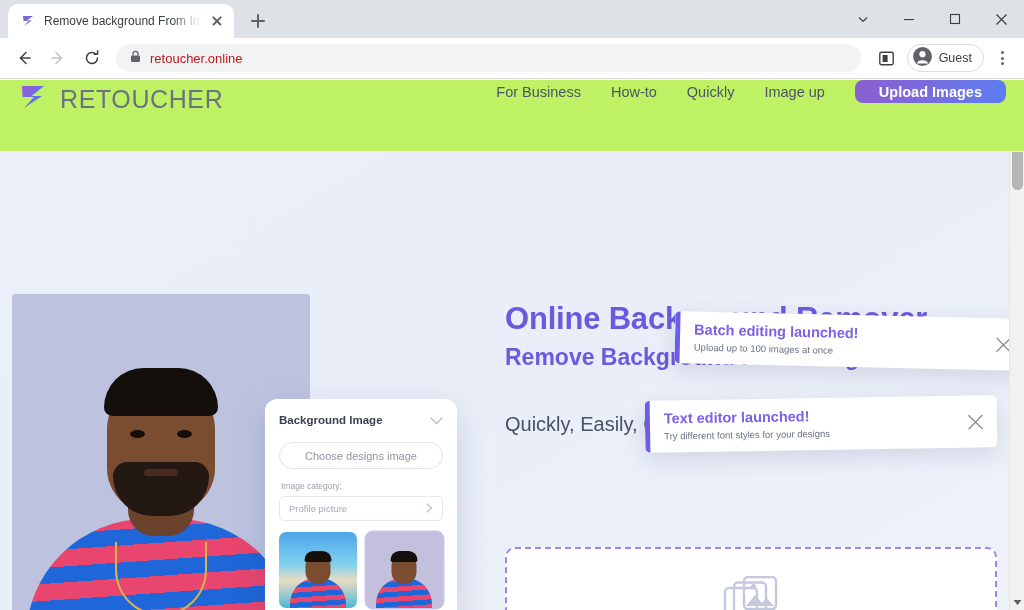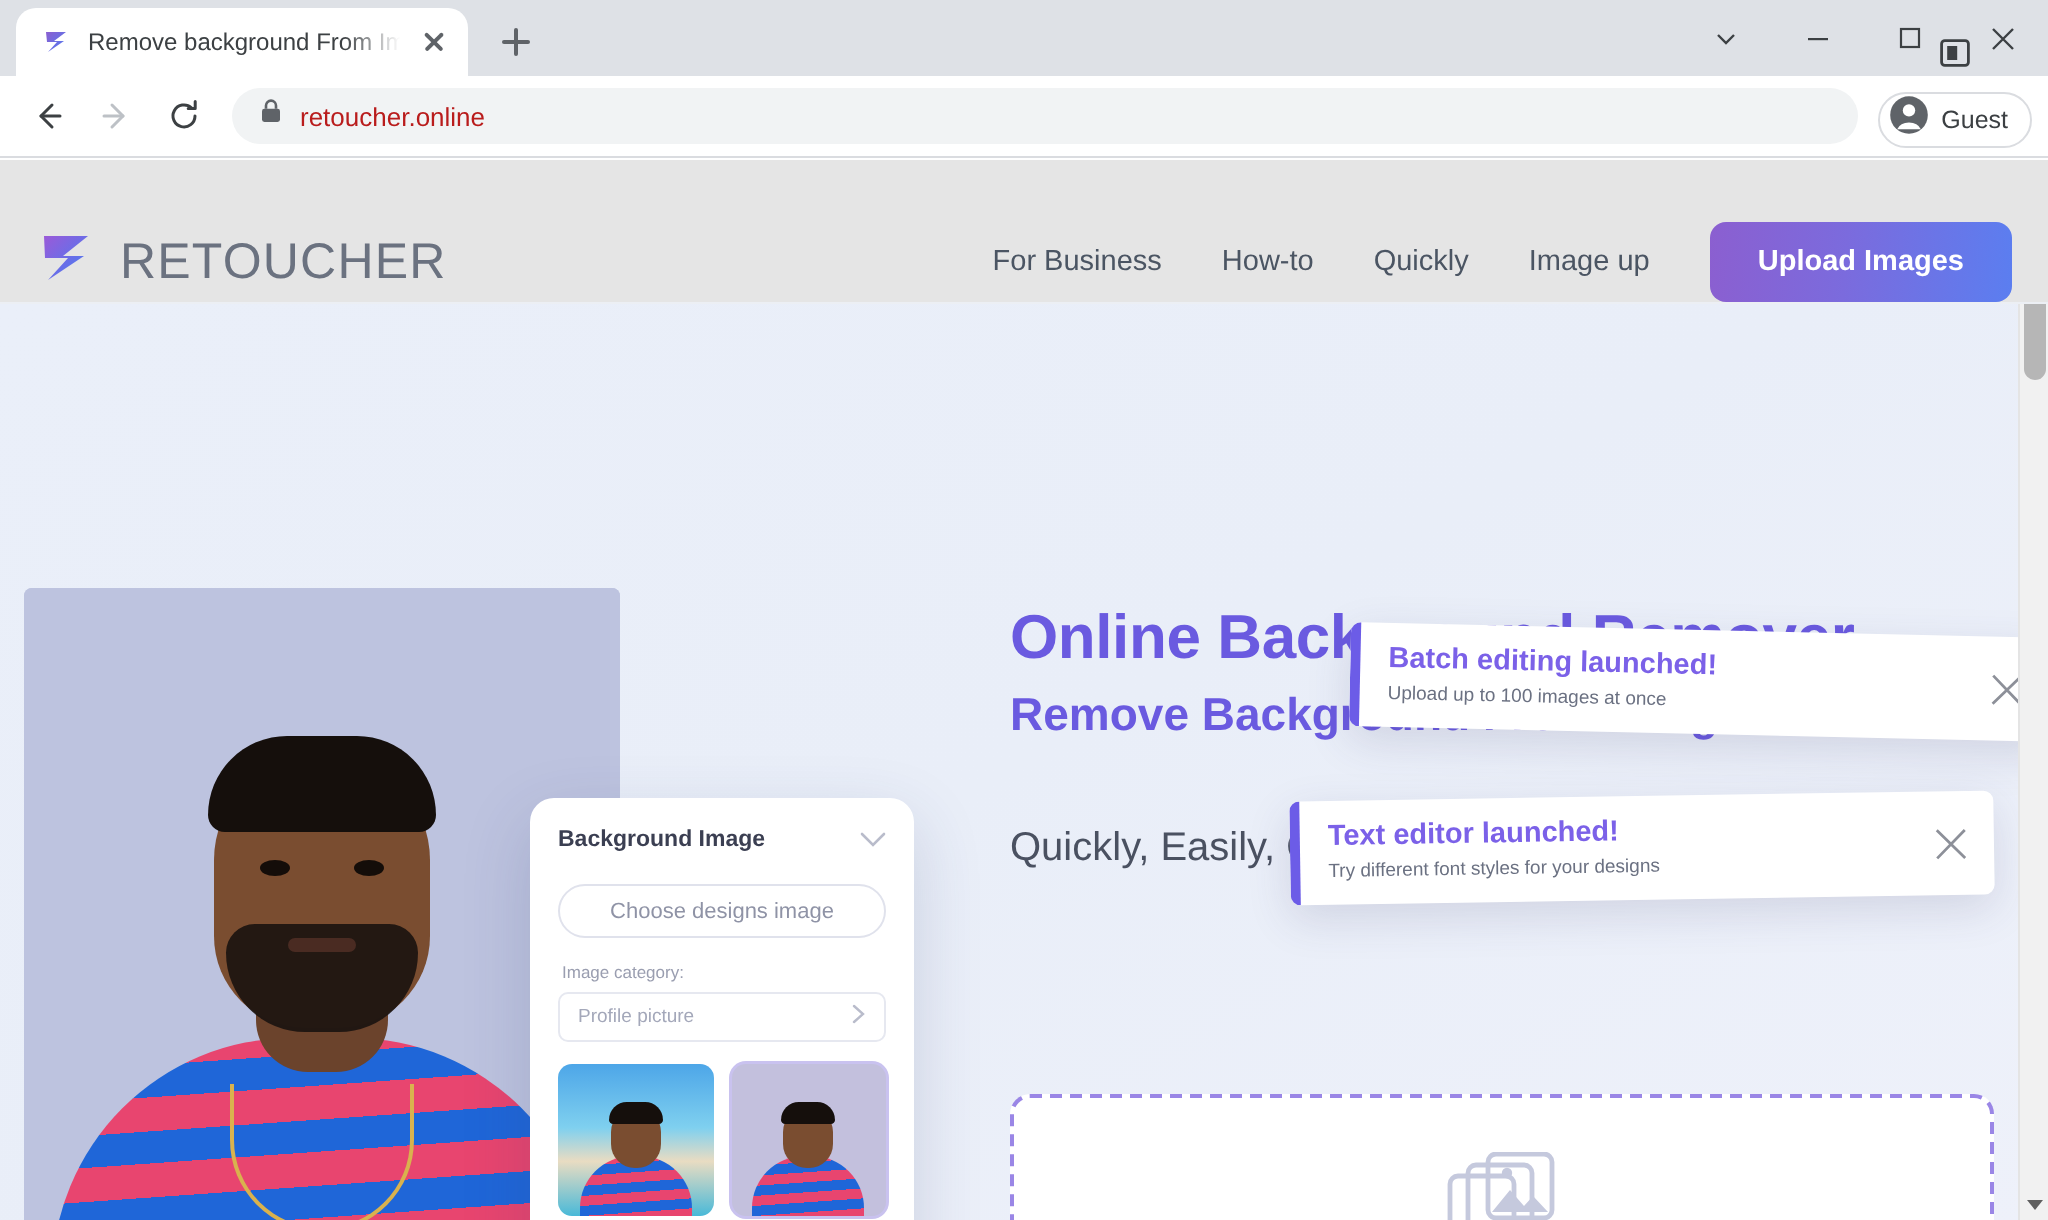--- a/index.html
+++ b/index.html
@@ -67,60 +67,60 @@
   .navbtn {
     width: 32px; height: 32px; border-radius: 50%;
     display: flex; align-items: center; justify-content: center;
   }
   .omnibox {
     flex: 1; height: 28px; background: #f1f3f4; border-radius: 14px;
     display: flex; align-items: center; gap: 9px; padding: 0 14px;
     margin: 0 8px 0 6px;
   }
   .omnibox-url { font-size: 13px; color: #b91c1c; }
-  .tb-right { display: flex; align-items: center; gap: 4px; flex-direction: column; }
+  .tb-right { display: flex; align-items: center; gap: 4px; }
   .guest-pill {
     height: 28px; border-radius: 14px; border: 1px solid #dadce0;
     display: flex; align-items: center; gap: 6px; padding: 0 11px 0 4px;
   }
   .guest-label { font-size: 12.5px; color: #3c4043; }
   .kebab { width: 28px; height: 28px; display: flex; flex-direction: column;
     align-items: center; justify-content: center; gap: 2.6px; }
   .kebab i { width: 3px; height: 3px; border-radius: 50%; background: #5f6368; display:block; }
 
   .chrome-divider { height: 1px; background: #dadce0; }
 
   
   .viewport {
     position: absolute; top: 80px; left: 0; right: 0; bottom: 0;
     overflow: hidden; background: #fff;
   }
 
   
   .site-header {
-    height: 72px; background: #e5e5e5; display: flex; align-items: flex-end;
+    height: 72px; background: #bef264; display: flex; align-items: flex-start;
     padding: 0 0 0 16px; position: relative; z-index: 5;
     border-bottom: 1px solid #eceff4;
   }
   .logo { display: flex; align-items: center; gap: 10px; }
   .logo-text {
     font-size: 25px; letter-spacing: .6px; color: #6b7280; font-weight: 400;
   }
   .nav {
     margin-left: auto; display: flex; align-items: center; gap: 30px;
     padding-right: 18px;
   }
   .nav-link { font-size: 14.5px; color: #4b5563; white-space: nowrap; }
   .btn-gradient {
     background: linear-gradient(95deg, #8b5fd0 0%, #7b6bdd 45%, #5b7ef0 100%);
     color: #fff; border: none; border-radius: 8px;
     font-weight: bold; cursor: pointer;
   }
   .upload-header-btn {
-    height: 40px; padding: 0 24px; font-size: 14.5px;
+    height: 23px; padding: 0 24px; font-size: 14.5px;
     font-family: "Liberation Sans", sans-serif;
   }
 
   
   .hero {
     position: absolute; top: 72px; left: 0; right: 0; bottom: 0;
     background: linear-gradient(150deg, #eaeff9 0%, #e9eef8 50%, #eef1fa 100%);
     overflow: hidden;
   }
 

